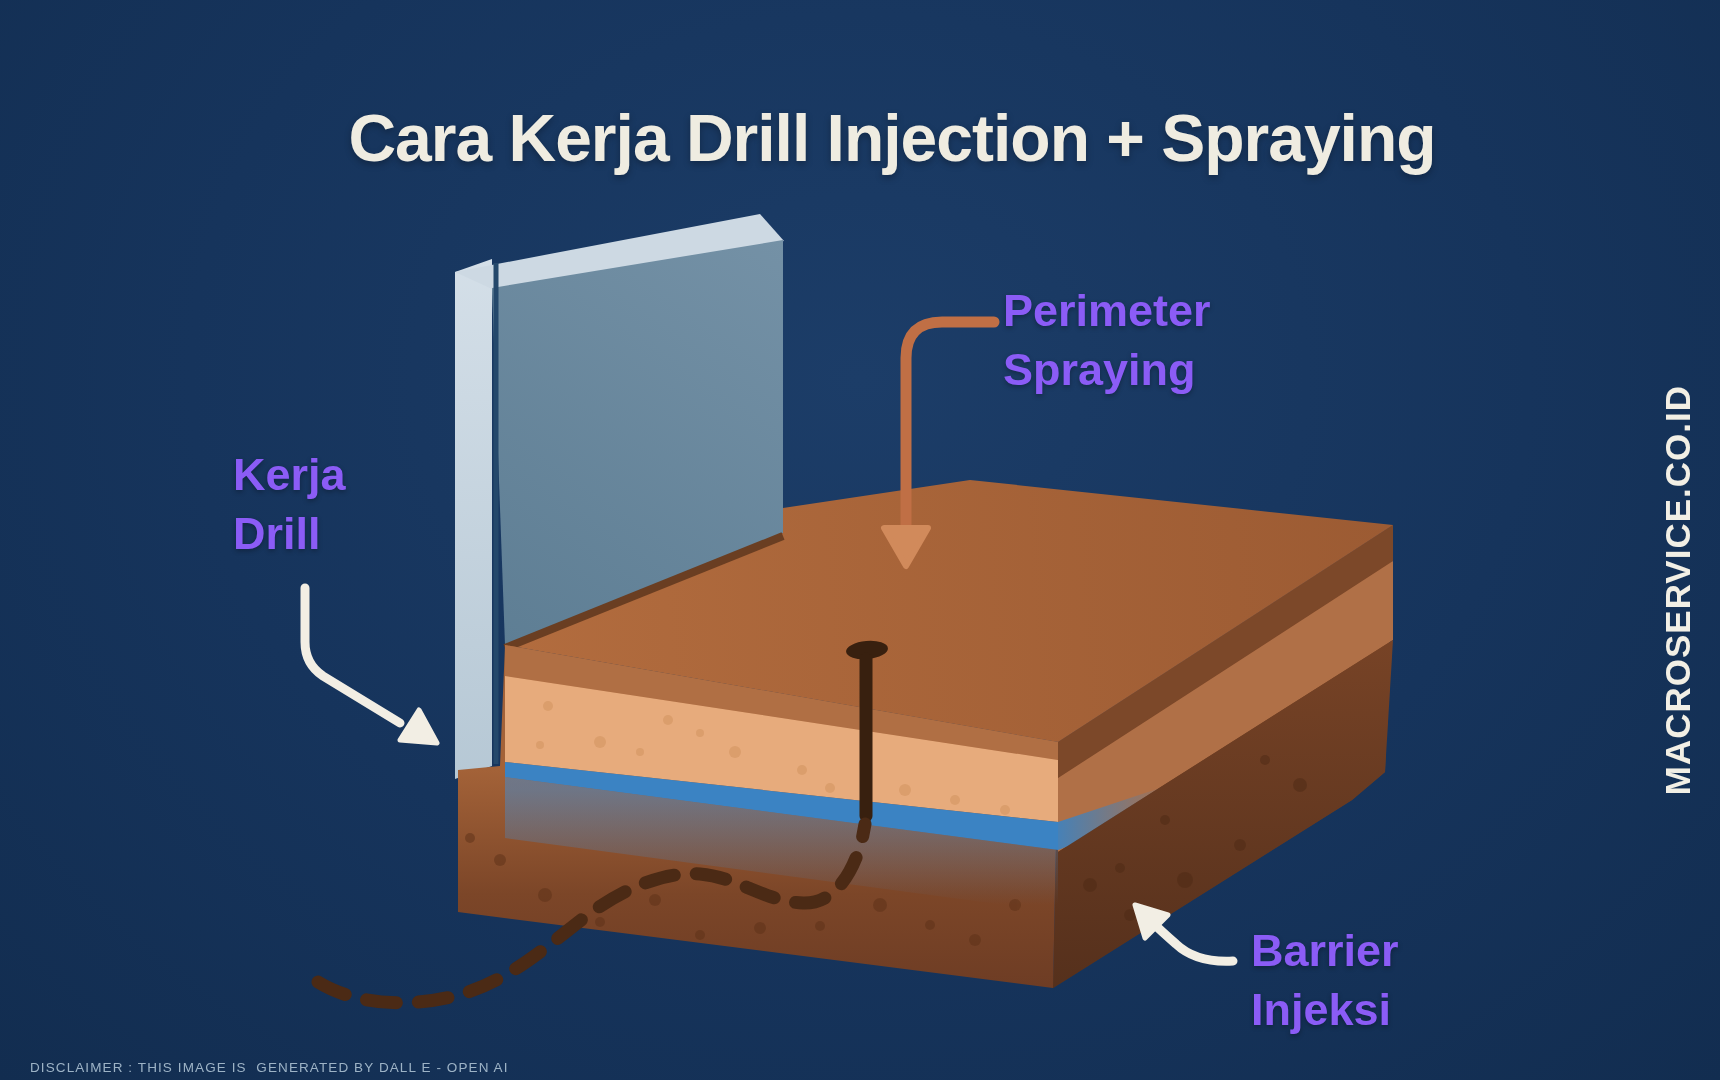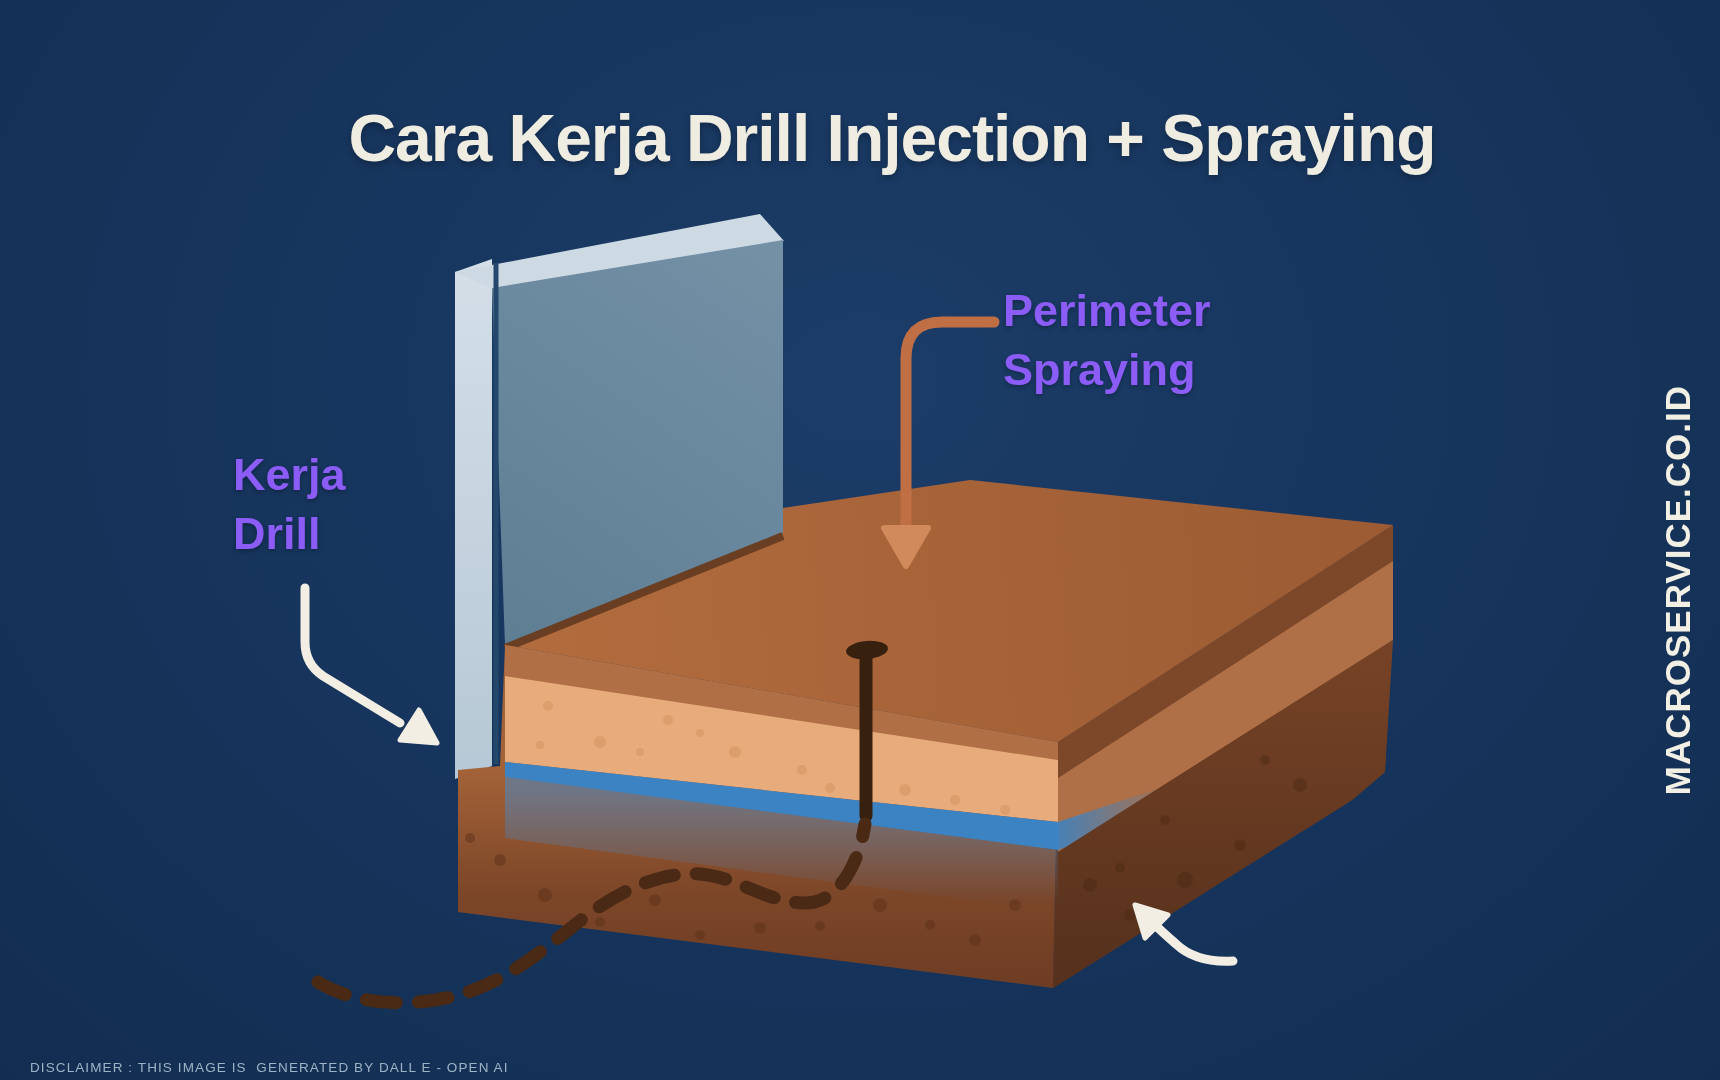--- a/index.html
+++ b/index.html
@@ -163,18 +163,22 @@
 <div class="callout callout-perimeter">
   <div>Perimeter</div>
   <div>Spraying</div>
 </div>
 
 <div class="callout callout-jalur">
   <div>Kerja</div>
   <div>Drill</div>
 </div>
 
+<div class="callout callout-barrier">
+  <div>Barrier</div>
+  <div>Injeksi</div>
+</div>
 
 <div class="watermark">MACROSERVICE.CO.ID</div>
 
 <div class="disclaimer">DISCLAIMER : THIS IMAGE IS  GENERATED BY DALL E - OPEN AI</div>
 
 </div>
 
 </body></html>

